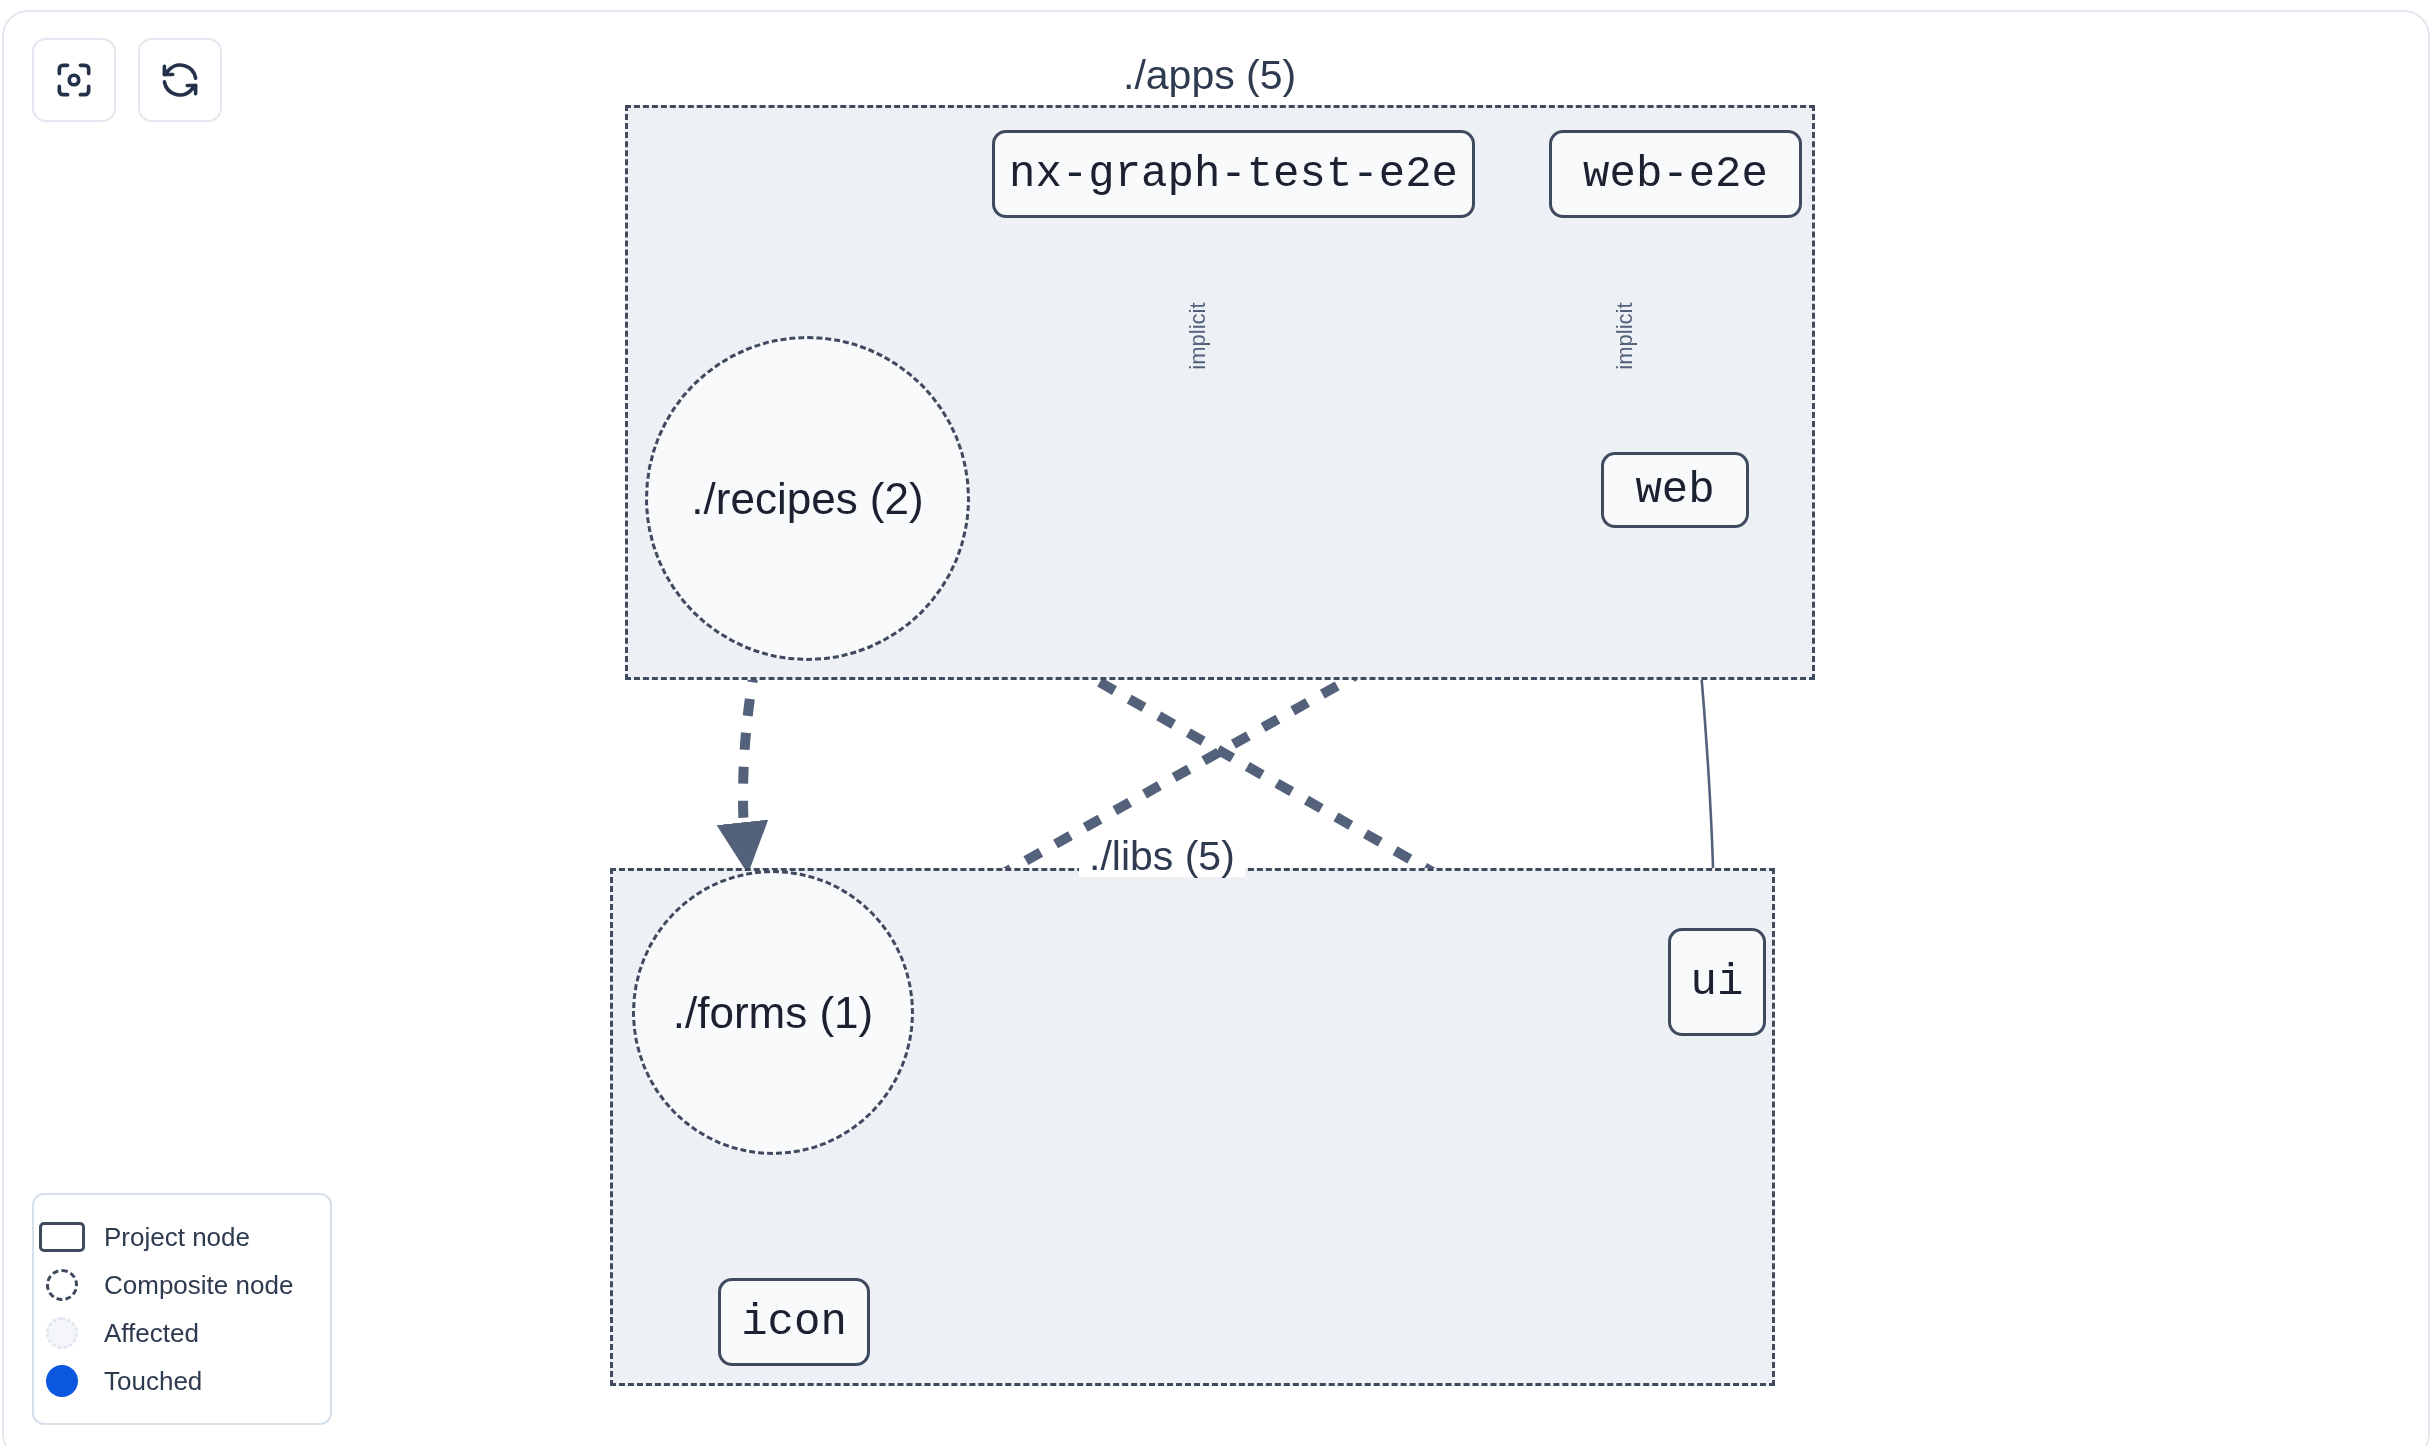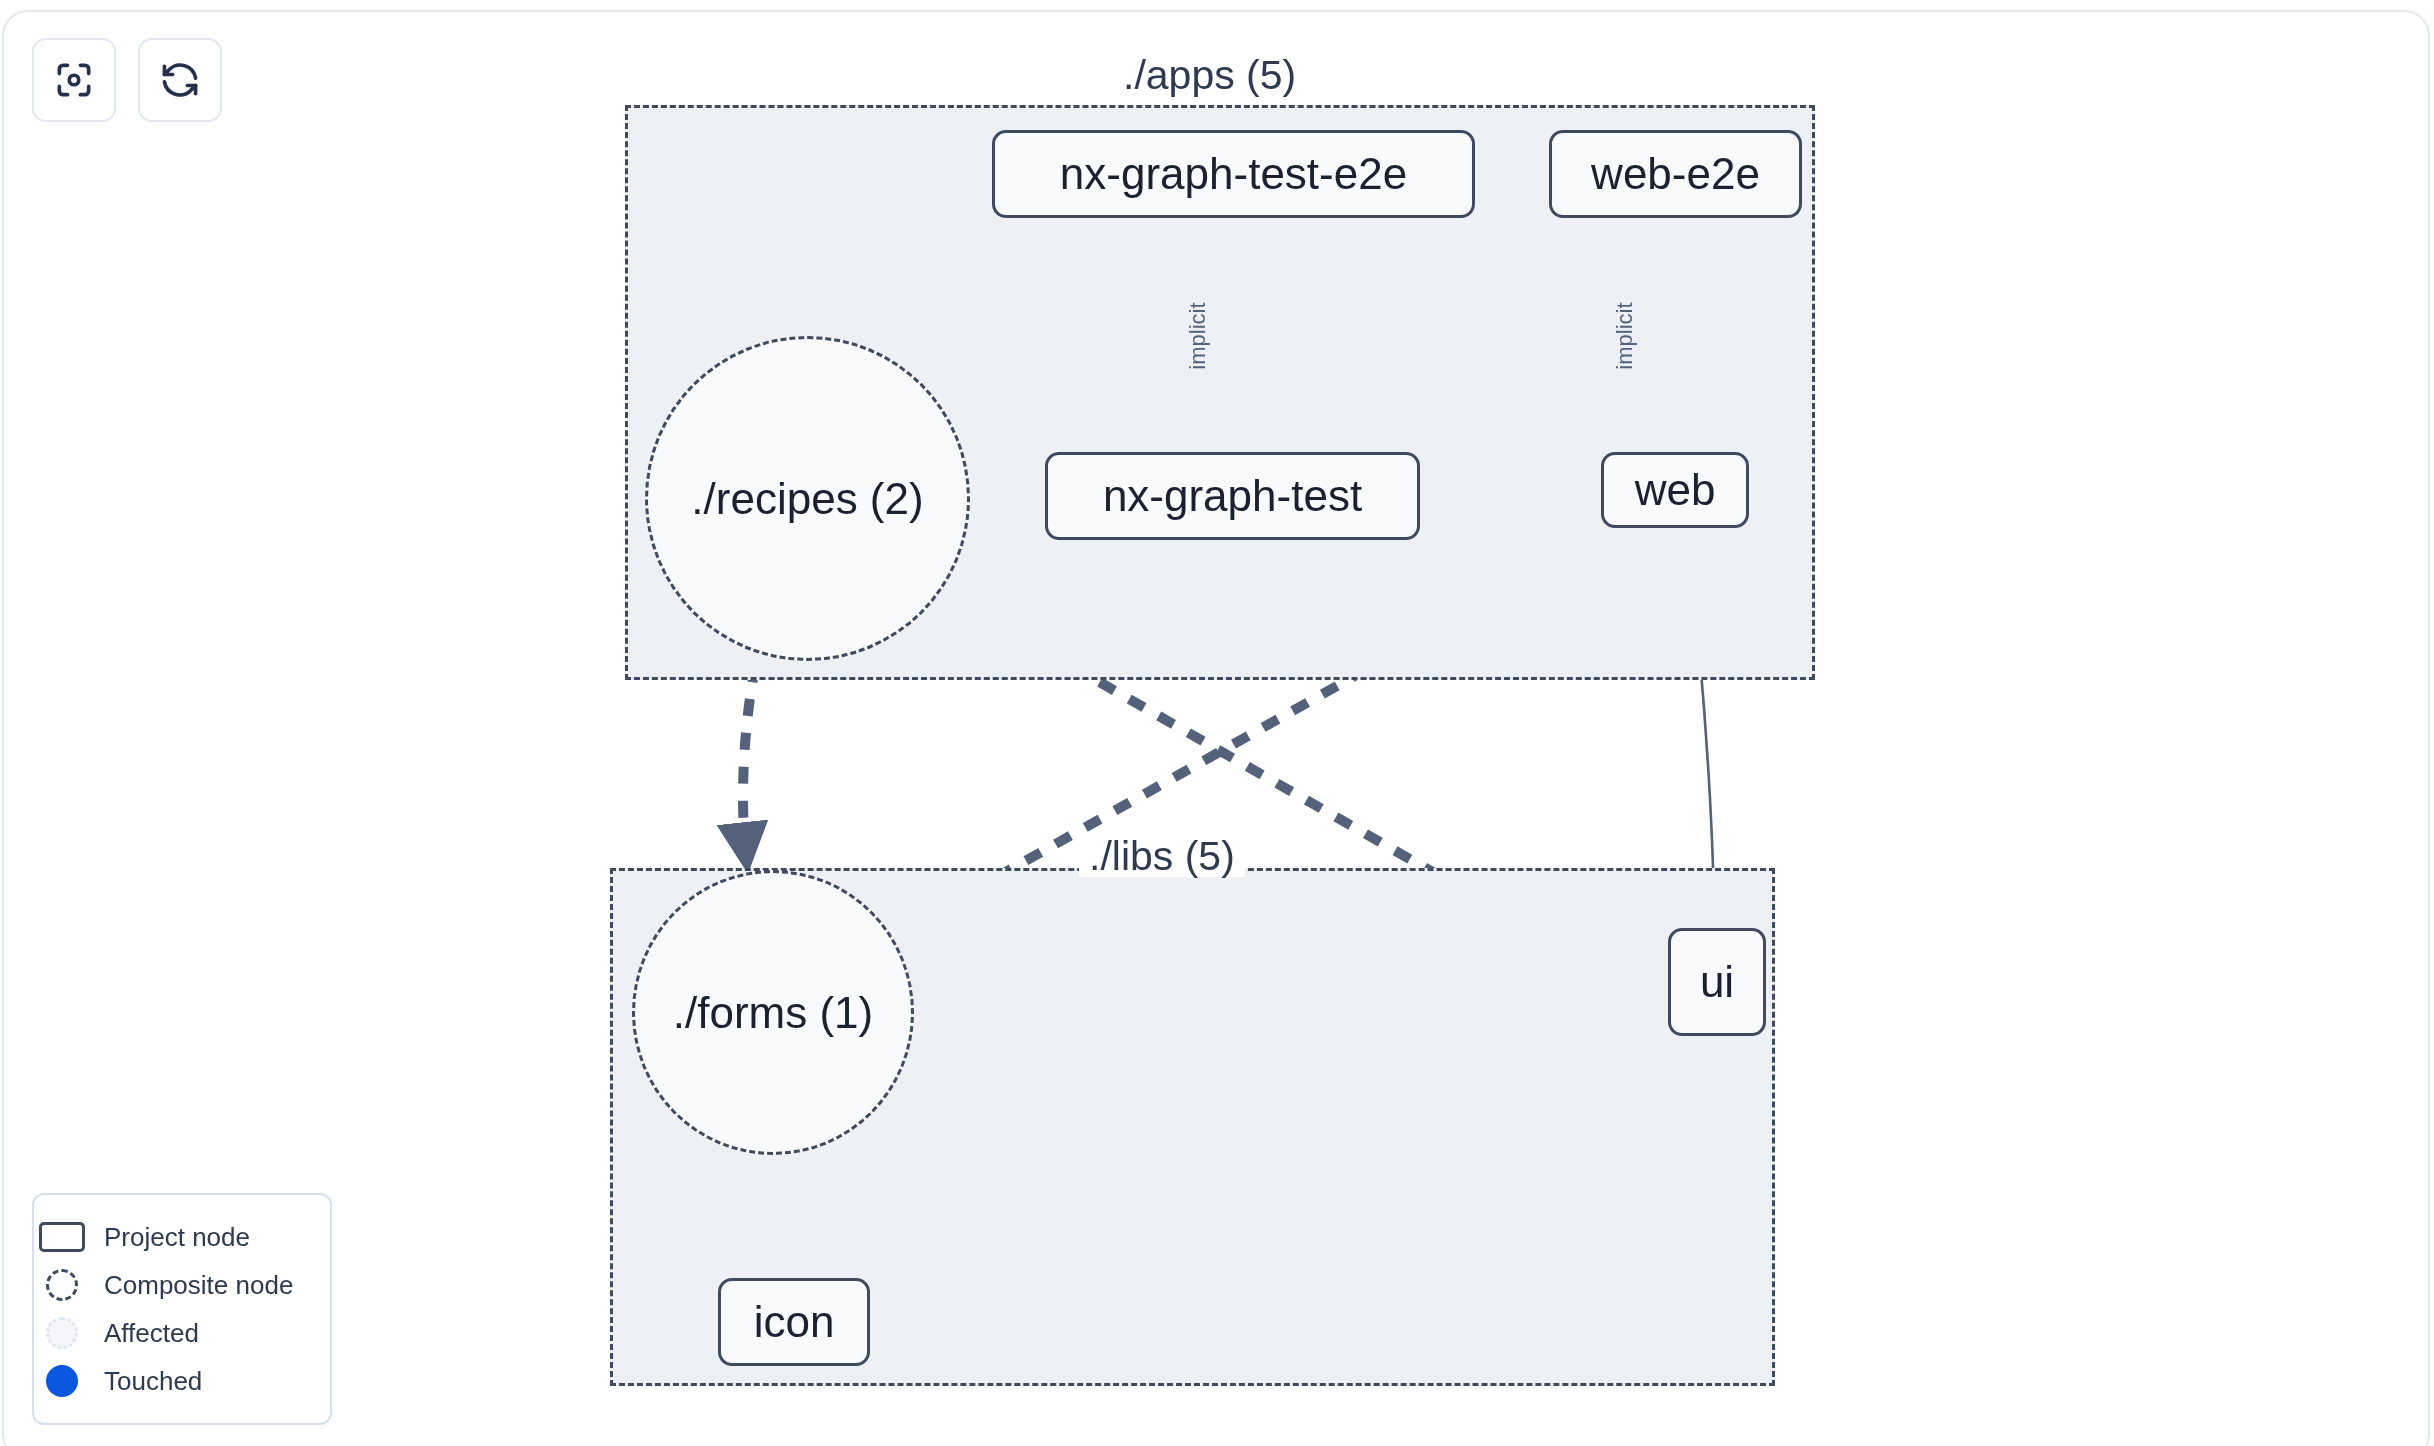--- a/index.html
+++ b/index.html
@@ -90,20 +90,21 @@
     border-radius: 14px;
     display: flex;
     align-items: center;
     justify-content: center;
     box-sizing: border-box;
     color: #1b2130;
     font-size: 44px;
     z-index: 26;
     cursor: pointer;
     white-space: nowrap;
+    font-family: Liberation Mono, monospace;
   }
 
   
   .comp-node {
     position: absolute;
     background: #f8fafc;
     border: 3px dashed #3f4a5f;
     border-radius: 50%;
     display: flex;
     align-items: center;
@@ -254,21 +255,20 @@
   <div class="group-label" style="left:1079px; top:820px;margin-top:16px;">./libs (5)</div>
 
   <div class="edge-label" style="left:1148px; top:325px; width:100px; text-align:center;">implicit</div>
 
   <div class="edge-label" style="left:1575px; top:325px; width:100px; text-align:center;">implicit</div>
 
   <div class="proj-node" style="left:992px; top:130px; width:483px; height:88px;">nx-graph-test-e2e</div>
 
   <div class="proj-node" style="left:1549px; top:130px; width:253px; height:88px;">web-e2e</div>
 
-  <div class="proj-node" style="left:1045px; top:452px; width:375px; height:88px;">nx-graph-test</div>
 
   <div class="proj-node" style="left:1601px; top:452px; width:148px; height:76px;">web</div>
 
   <div class="comp-node" style="left:645px; top:336px; width:325px; height:325px;">./recipes (2)</div>
 
   <div class="comp-node" style="left:632px; top:870px; width:282px; height:285px;">./forms (1)</div>
 
   <div class="proj-node" style="left:1668px; top:928px; width:98px; height:108px;">ui</div>
 
   <div class="proj-node" style="left:718px; top:1278px; width:152px; height:88px;">icon</div>

